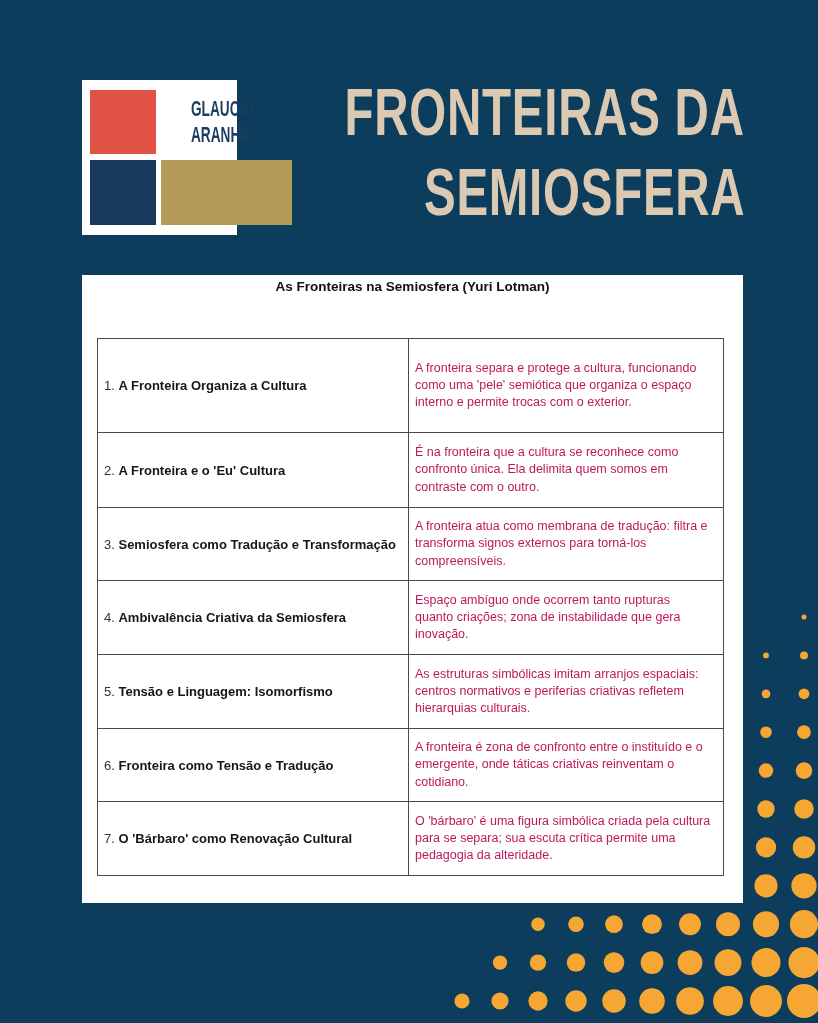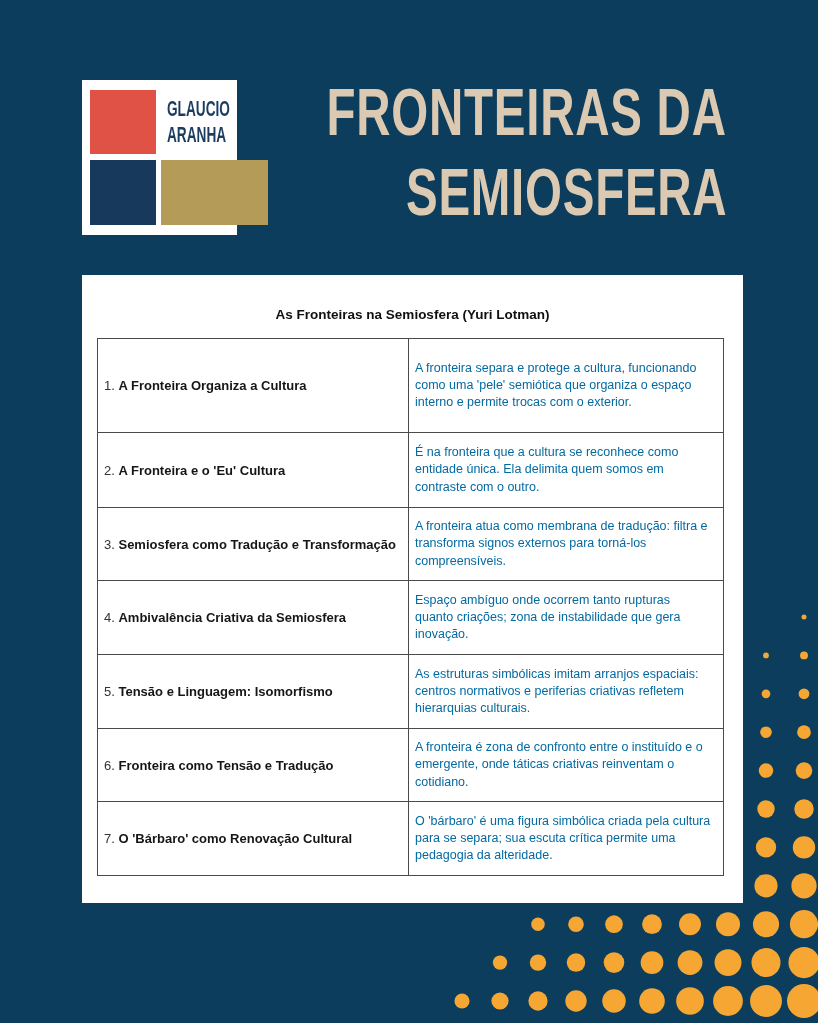--- a/index.html
+++ b/index.html
@@ -14,60 +14,60 @@
   
   .logo-card {
     position:absolute; left:82px; top:80px; width:155px; height:155px;
     background:#ffffff; box-sizing:border-box; padding:10px 8px 9px 8px;
     display:grid; grid-template-columns:66px 1fr; grid-template-rows:64px 65px;
     column-gap:5px; row-gap:6px;
   }
   .logo-sq-red  { background:#E05245; }
   .logo-sq-navy { background:#17395C; }
   .logo-sq-gold { background:#B49B58; }
-  .logo-text { display:flex; flex-direction:column; justify-content:center; padding-left:6px; overflow:visible; }
+  .logo-text { display:flex; flex-direction:column; justify-content:center; padding-left:6px; overflow:visible;margin-left:24px; }
   .logo-text div {
     font-weight:bold; font-size:22px; line-height:26px; color:#1C3C5E;
     white-space:nowrap; transform:scaleX(0.62); transform-origin:0 50%;
   }
 
   
   .main-title {
-    position:absolute; top:72px; right:91px;
+    position:absolute; top:72px; right:73px;
     display:flex; flex-direction:column; align-items:flex-end;
     color:#DCC9B2; font-weight:bold;
   }
   .title-line {
     font-size:66px; line-height:80px; white-space:nowrap;
     transform:scaleX(0.72); transform-origin:100% 50%; letter-spacing:1px;
   }
 
   
   .card {
     position:absolute; left:82px; top:275px; width:661px; height:628px;
     background:#ffffff;
   }
   .card-heading {
-    padding-top:32px; text-align:center;
+    padding-top:4px; text-align:center;
     font-weight:bold; font-size:13.5px; color:#101010;
   }
   .sem-table {
     position:absolute; left:15px; top:63px; width:626px;
     border-collapse:collapse; table-layout:fixed;
   }
   .sem-table td {
     border:1px solid #4a4a4a; vertical-align:middle;
     box-sizing:border-box; overflow:hidden;
   }
   td.topic-cell { width:311px; padding:4px 6px; font-size:13px; }
   td.topic-cell .row-num   { font-weight:400; color:#333333; }
   td.topic-cell .row-topic { font-weight:700; color:#161616; }
   td.desc-cell {
     width:315px; padding:6px 12px 6px 6px;
-    font-size:12.5px; line-height:17.2px; color:#0369a1;
+    font-size:12.5px; line-height:17.2px; color:#be185d;
   }
 </style>
 </head>
 <body>
 
 <div class="stage" style="background: rgb(12, 61, 92);">
 
   <svg class="dots-svg" viewBox="0 0 818 1023" aria-hidden="true">
       <circle cx="804" cy="1001" r="17.00" fill="#F6A733"></circle>
       <circle cx="766" cy="1001" r="15.95" fill="#F6A733"></circle>
@@ -146,21 +146,21 @@
   <div class="card">
     <div class="card-heading">As Fronteiras na Semiosfera (Yuri Lotman)</div>
     <table class="sem-table">
       <tbody id="table-body">
           <tr style="height: 94px;">
             <td class="topic-cell"><span class="row-num">1.</span> <span class="row-topic">A Fronteira Organiza a Cultura</span></td>
             <td class="desc-cell">A fronteira separa e protege a cultura, funcionando como uma 'pele' semiótica que organiza o espaço interno e permite trocas com o exterior.</td>
           </tr>
           <tr style="height: 75px;">
             <td class="topic-cell"><span class="row-num">2.</span> <span class="row-topic">A Fronteira e o 'Eu' Cultura</span></td>
-            <td class="desc-cell">É na fronteira que a cultura se reconhece como entidade única. Ela delimita quem somos em contraste com o outro.</td>
+            <td class="desc-cell">É na fronteira que a cultura se reconhece como confronto única. Ela delimita quem somos em contraste com o outro.</td>
           </tr>
           <tr style="height: 73px;">
             <td class="topic-cell"><span class="row-num">3.</span> <span class="row-topic">Semiosfera como Tradução e Transformação</span></td>
             <td class="desc-cell">A fronteira atua como membrana de tradução: filtra e transforma signos externos para torná-los compreensíveis.</td>
           </tr>
           <tr style="height: 74px;">
             <td class="topic-cell"><span class="row-num">4.</span> <span class="row-topic">Ambivalência Criativa da Semiosfera</span></td>
             <td class="desc-cell">Espaço ambíguo onde ocorrem tanto rupturas quanto criações; zona de instabilidade que gera inovação.</td>
           </tr>
           <tr style="height: 74px;">

